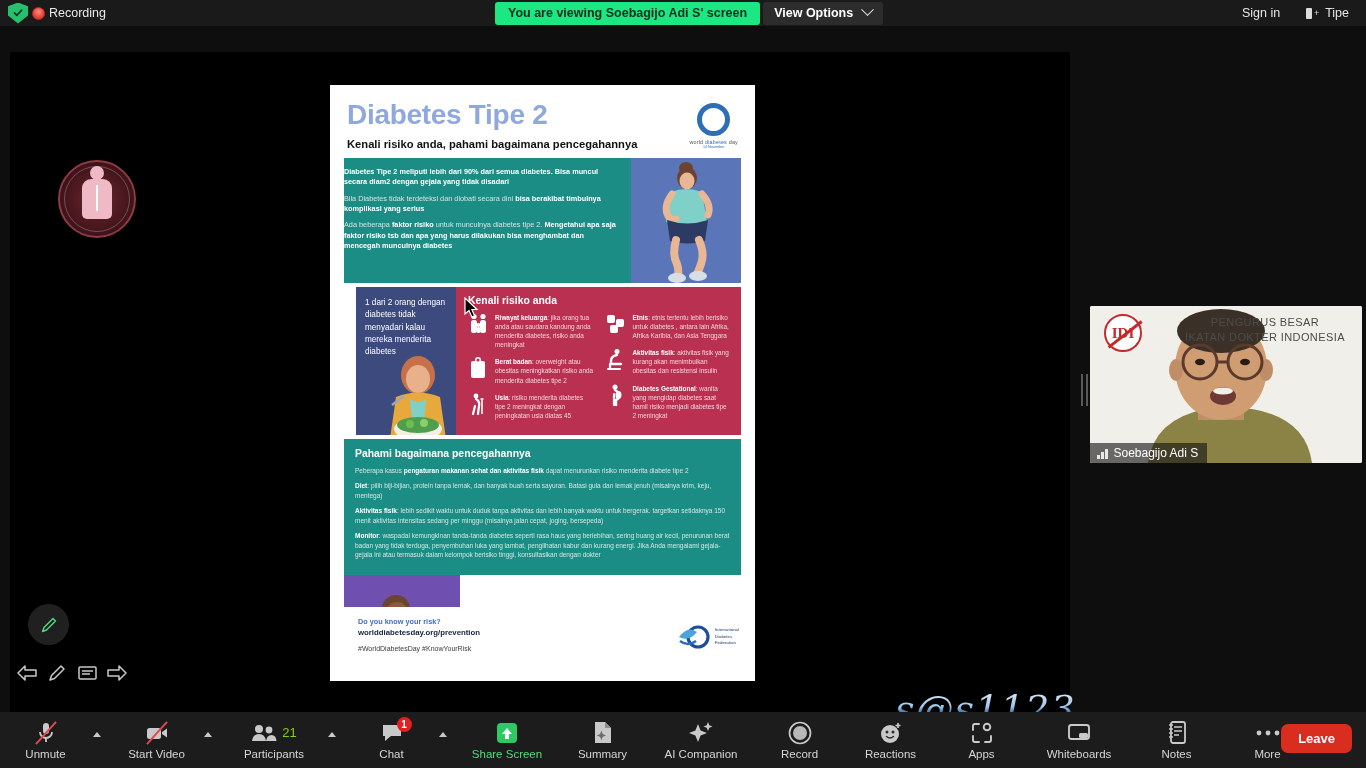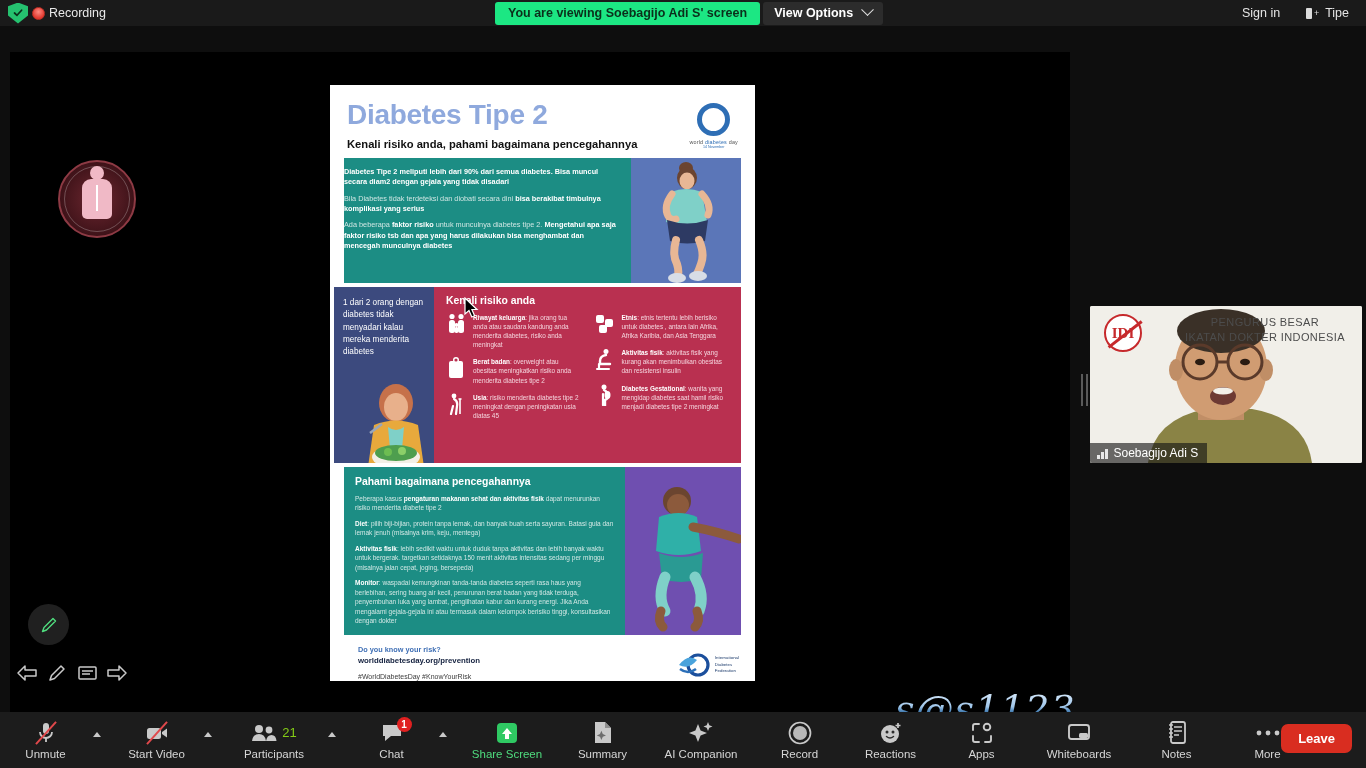--- a/index.html
+++ b/index.html
@@ -111,39 +111,39 @@
     background: #1c8d84; color:#fff; flex: 1;
     padding: 9px 10px 6px 0;
   }
   .teal p { font-size: 7.3px; line-height: 1.42; margin-bottom: 6px; }
   .teal .bold { font-weight: bold; }
   .teal .dim { color: #cfe6e3; }
   .runner {
     width: 110px; background: #5b76b8; position: relative; overflow: hidden;
   }
 
-  .row2 { display:flex; margin: 4px 14px 0 4px; height: 176px; }
+  .row2 { display:flex; margin: 4px 14px 0 26px; height: 148px; }
   .navy {
     width: 100px; background: #3c4a7e; color: #fff; padding: 10px 9px;
     position: relative; overflow: hidden;
   }
   .navy p { font-size: 8.2px; line-height: 1.5; }
   .salad { position:absolute; right:-6px; bottom:-4px; width: 96px; height: 86px; }
   .crimson {
     flex: 1; background: #b93050; color:#fff; padding: 8px 10px 6px 12px;
   }
   .crimson h3 { font-size: 10.4px; margin-bottom: 7px; font-weight: bold; }
   .risk-cols { display: flex; gap: 12px; }
   .risk-col { flex: 1; display: flex; flex-direction: column; gap: 8px; }
   .risk-item { display: flex; gap: 7px; }
   .risk-ico { width: 20px; min-width:20px; height: 26px; display:flex; align-items:flex-start; justify-content:center; }
   .risk-tx { font-size: 6.4px; line-height: 1.42; color: #f4d3dc; }
   .risk-tx b { color: #fff; }
 
-  .row3 { margin: 4px 14px 0 14px; display:flex; height: 168px; }
+  .row3 { margin: 4px 14px 0 14px; display:flex; height: 168px; flex-direction: column; }
   .teal2 { flex: 1; background: #1c8d84; color:#fff; padding: 9px 11px; }
   .teal2 h3 { font-size: 10.4px; margin-bottom: 7px; color:#fff; }
   .teal2 p { font-size: 6.5px; line-height: 1.46; margin-bottom: 6px; color:#d2e8e5; }
   .teal2 p b { color: #fff; }
   .purple { width: 116px; background: #6f4fb0; position: relative; overflow:hidden; }
 
   .poster-foot { padding: 10px 16px 0 28px; display:flex; justify-content:space-between; align-items:flex-start; }
   .foot-a { color: #3f6fb5; font-size: 7.3px; font-weight: bold; }
   .foot-b { color: #14213f; font-size: 7.8px; font-weight: bold; margin-top: 2px; }
   .foot-c { color: #3b3b3b; font-size: 7px; margin-top: 8px; }

